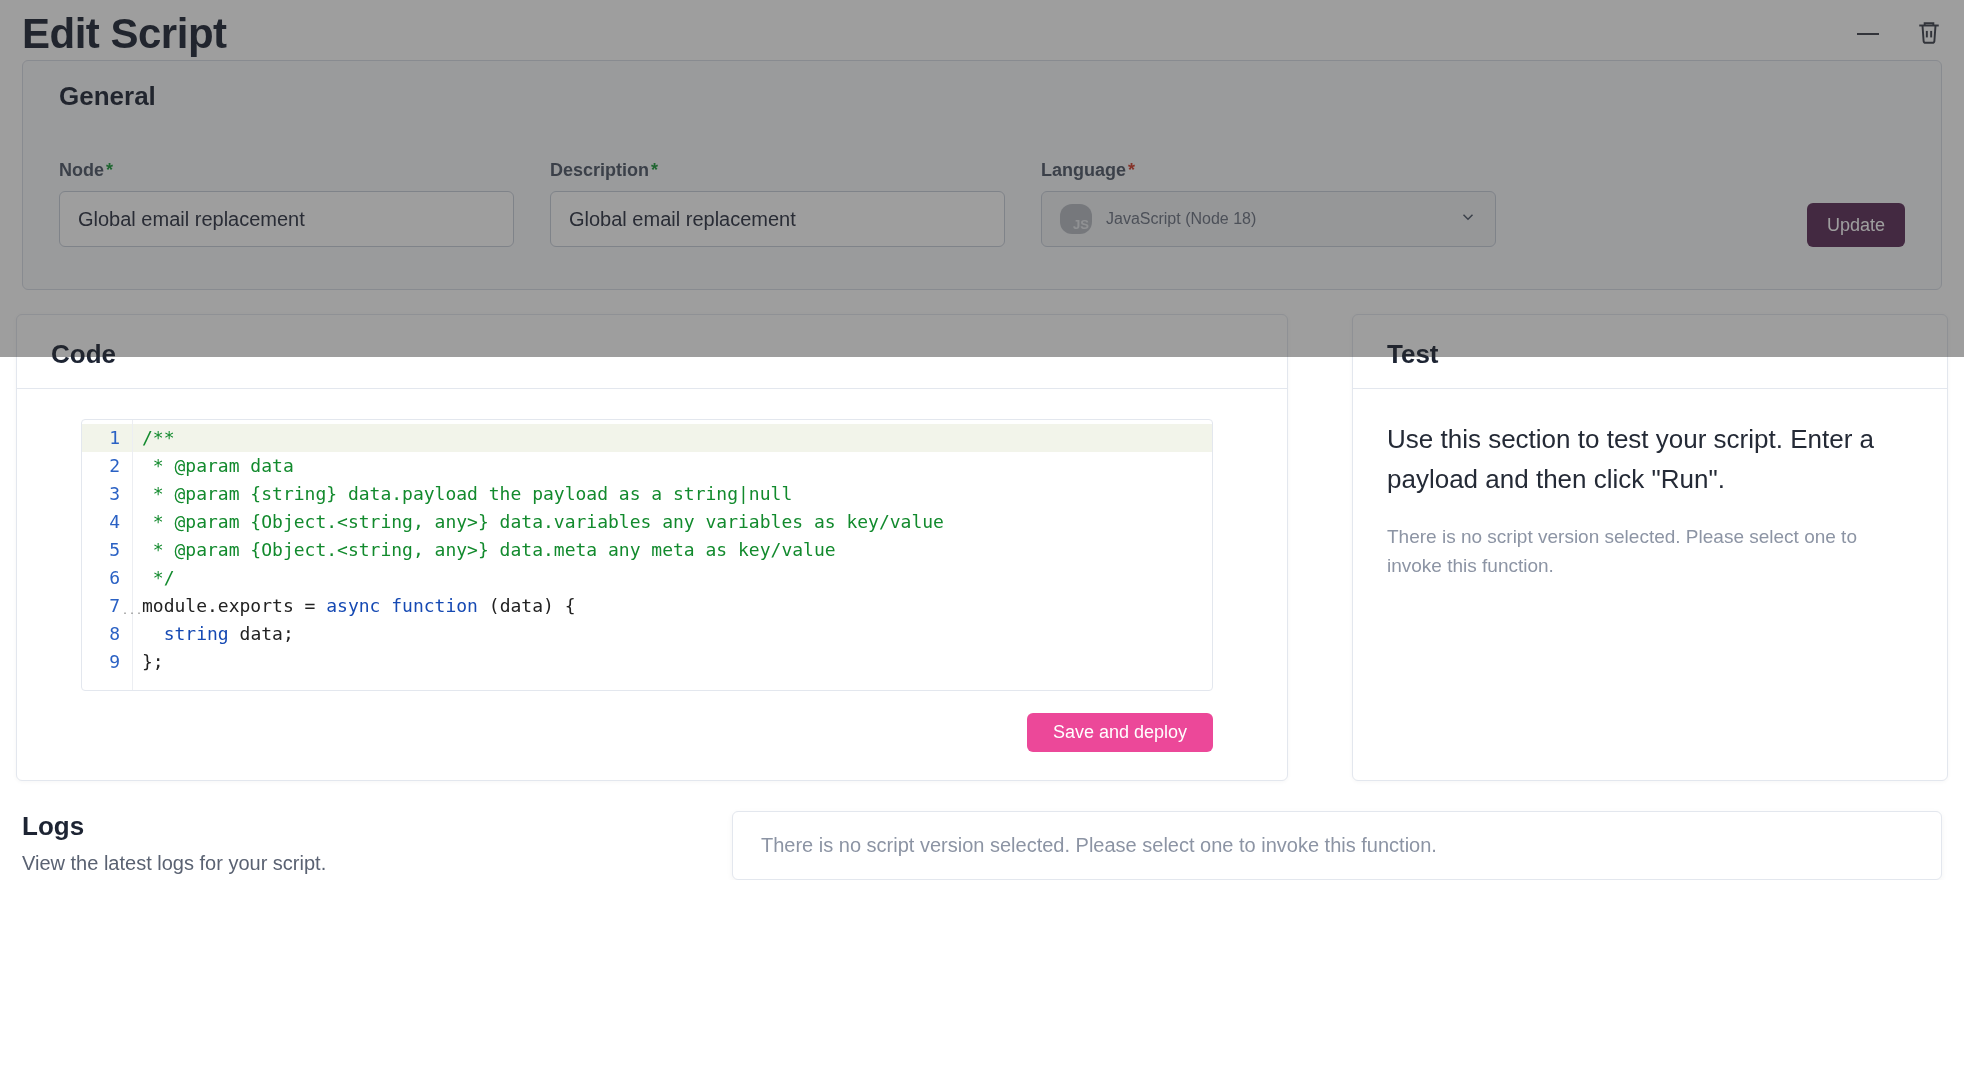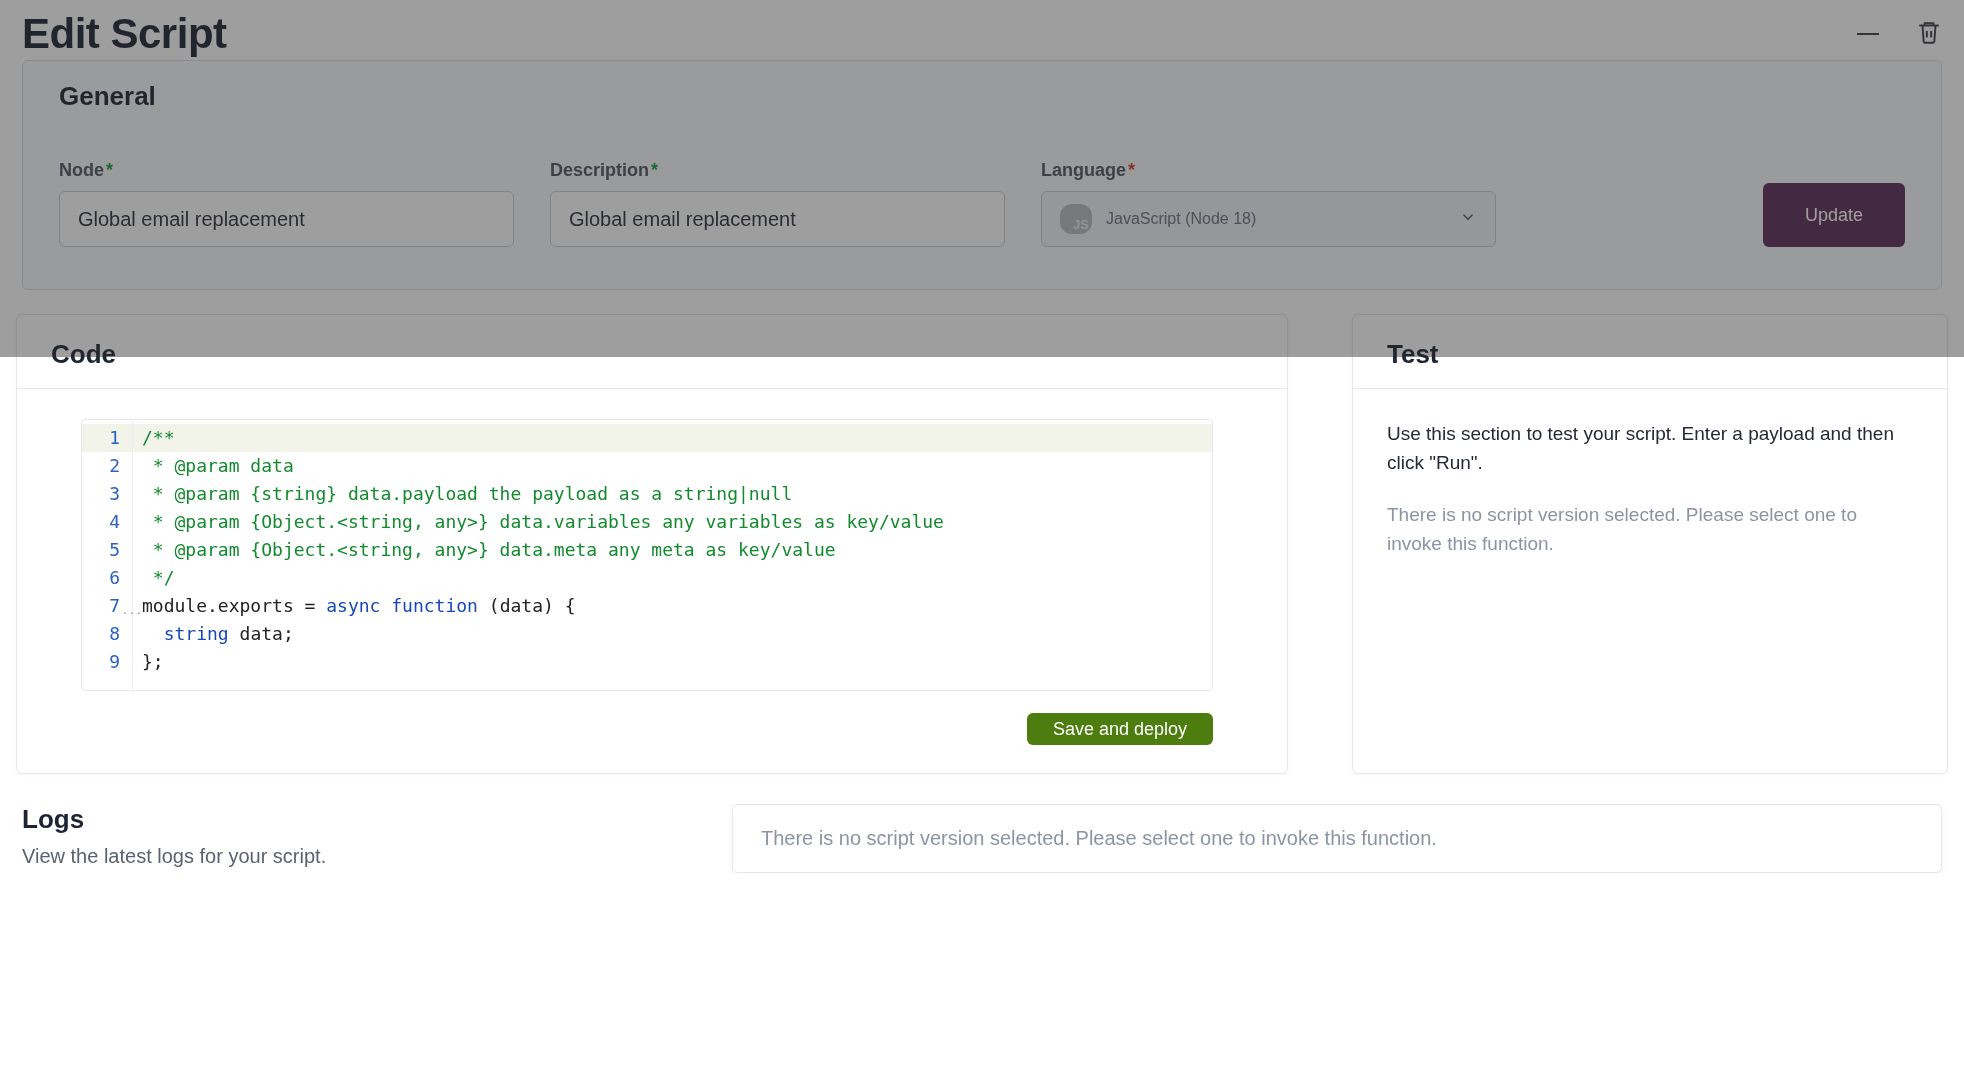--- a/index.html
+++ b/index.html
@@ -94,21 +94,21 @@
     width:32px; height:30px; background:#b7bbc2; border-radius:12px;
     display:flex; align-items:flex-end; justify-content:flex-end;
     color:#e6e8ec; font-weight:800; font-size:13px; padding:2px 3px;
   }
   .chev { color:#4b5565; }
   .update-btn {
     margin-left:auto;
     background:#5a2a56;
     color:#ffffff;
     border:none; border-radius:6px;
-    height:64px; padding:0 42px;
+    height:44px; padding:0 20px;
     font-size:18px; font-weight:500;
     cursor:pointer;
   }
 
   
   .panels-row {
     display:flex; gap:28px;
     padding: 0 16px;
     align-items: stretch;
   }
@@ -151,34 +151,34 @@
   .c-kw { color:#1549b3; }
   .c-plain { color:#222; }
   .hl-line { background: #f2f4ea; }
 
   .fold-dots {
     position:absolute; left:40px; top:180px; font-size:10px; color:#888; letter-spacing:1px;
   }
 
   .save-btn-row { display:flex; justify-content:flex-end; margin-top:22px; margin-right:40px; }
   .save-btn {
-    background:#4d7c0f; color:#fff; border:none; border-radius:6px;
-    height:32px; padding:0 26px; font-size:18px; font-weight:500; cursor:pointer;
+    background:#ec4899; color:#fff; border:none; border-radius:6px;
+    height:39px; padding:0 26px; font-size:18px; font-weight:500; cursor:pointer;
   }
 
   .test-card {
     flex:1;
     background:#ffffff;
     border:1px solid #e3e7ee;
     border-radius:6px;
     box-shadow: 0 1px 4px rgba(0,0,0,0.04);
     padding: 24px 34px 28px 34px;
     margin-left: 36px;
   }
-  .test-desc { font-size:19px; color:#242a36; line-height:1.55; margin-bottom:22px; }
+  .test-desc { font-size:26px; color:#242a36; line-height:1.55; margin-bottom:22px; }
   .test-empty { font-size:19px; color:#8c94a4; line-height:1.55; }
 
   
   .logs-row {
     display:flex; align-items:flex-start;
     padding: 30px 22px 0 22px; gap:40px;
   }
   .logs-left { flex:0 0 670px; }
   .logs-title { font-size:26px; font-weight:800; margin-bottom:10px; }
   .logs-sub { font-size:20px; color:#5a6272; }

